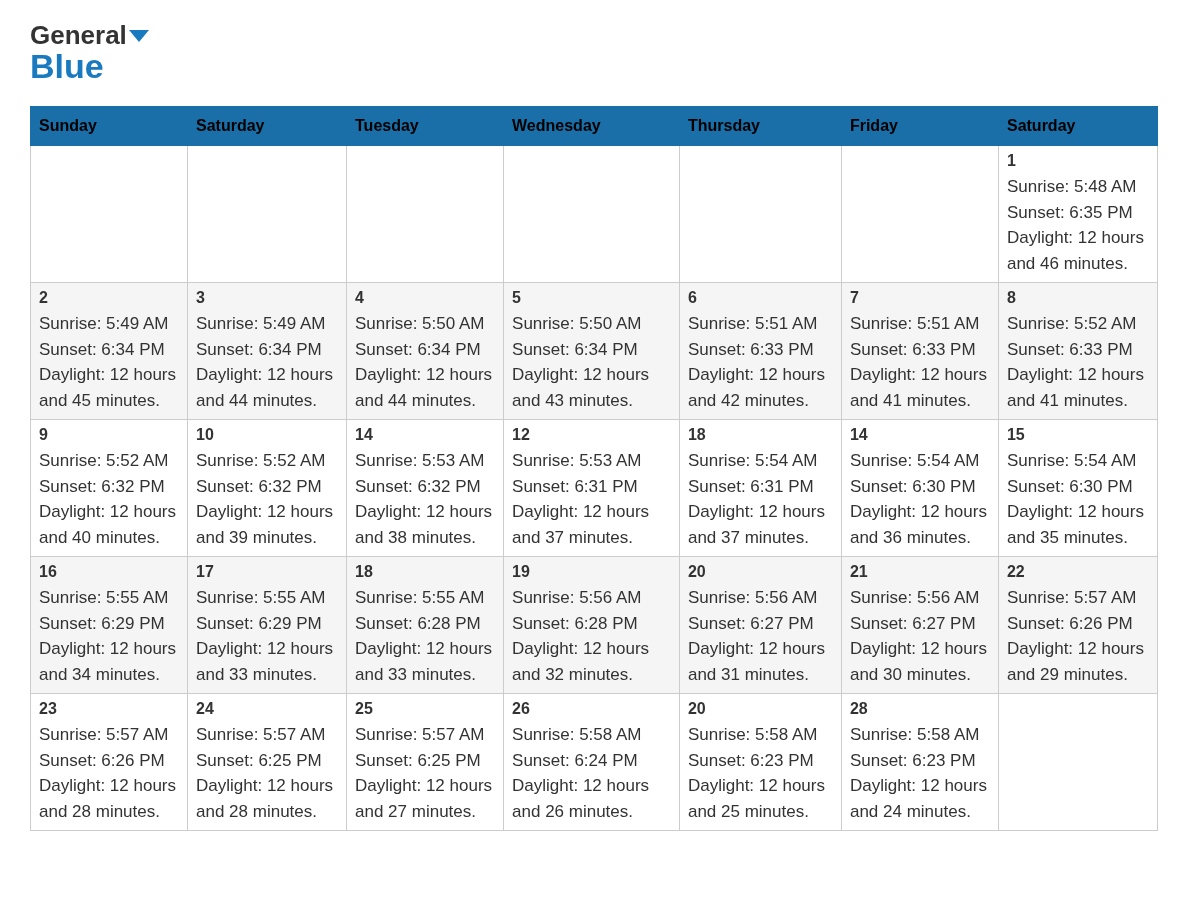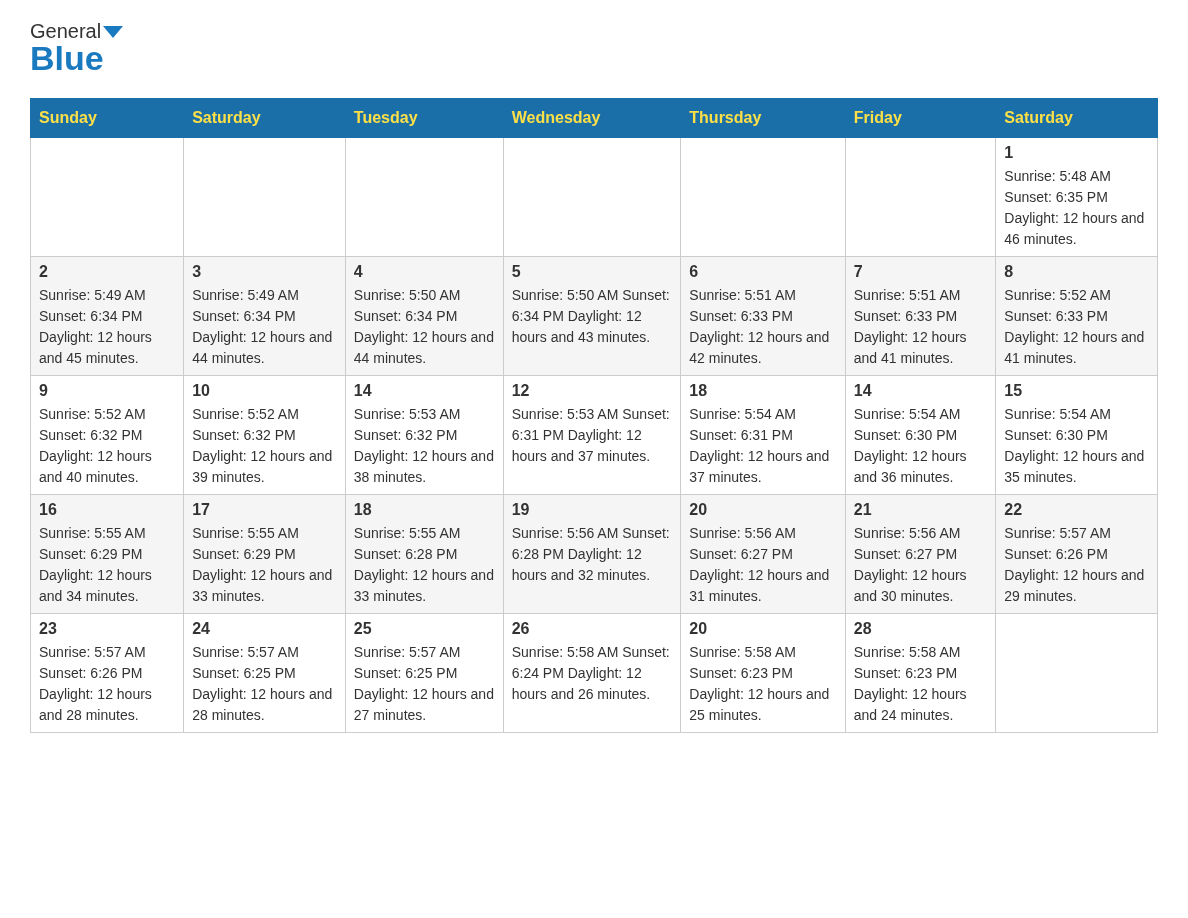--- a/index.html
+++ b/index.html
@@ -14,22 +14,22 @@
       justify-content: space-between;
       align-items: flex-start;
       margin-bottom: 20px;
     }
     .logo {
       display: flex;
       flex-direction: column;
       align-items: flex-start;
     }
     .logo-text {
-      font-size: 20px;
-      font-weight: normal;
+      font-size: 26px;
+      font-weight: bold;
       color: #333;
     }
     .logo-arrow {
       width: 0;
       height: 0;
       border-left: 10px solid transparent;
       border-right: 10px solid transparent;
       border-top: 12px solid #1a7abf;
       display: inline-block;
       margin-left: 2px;
@@ -57,21 +57,21 @@
       font-size: 20px;
       color: #555;
       margin-top: 4px;
     }
     table {
       width: 100%;
       border-collapse: collapse;
     }
     thead tr th {
       background-color: #1a6fa8;
-      color: #fde047;
+      color: #000000;
       font-size: 16px;
       font-weight: bold;
       padding: 10px 8px;
       text-align: left;
       border: 1px solid #1a6fa8;
     }
     tbody tr td {
       vertical-align: top;
       border: 1px solid #ccc;
       padding: 6px 8px;
@@ -79,21 +79,21 @@
       min-height: 90px;
       height: 100px;
     }
     .day-num {
       font-size: 16px;
       font-weight: bold;
       color: #333;
       margin-bottom: 4px;
     }
     .day-info {
-      font-size: 14px;
+      font-size: 17px;
       color: #333;
       line-height: 1.5;
     }
     tbody tr:nth-child(odd) td {
       background-color: #fff;
     }
     tbody tr:nth-child(even) td {
       background-color: #f5f5f5;
     }
     td.empty {

